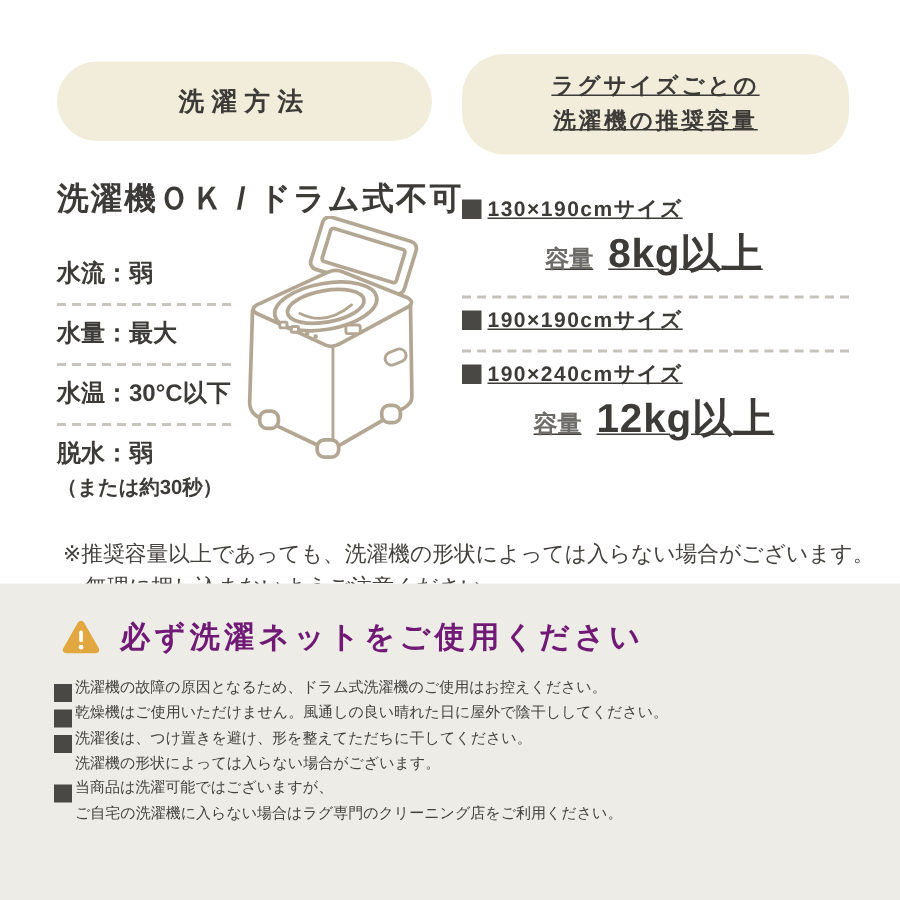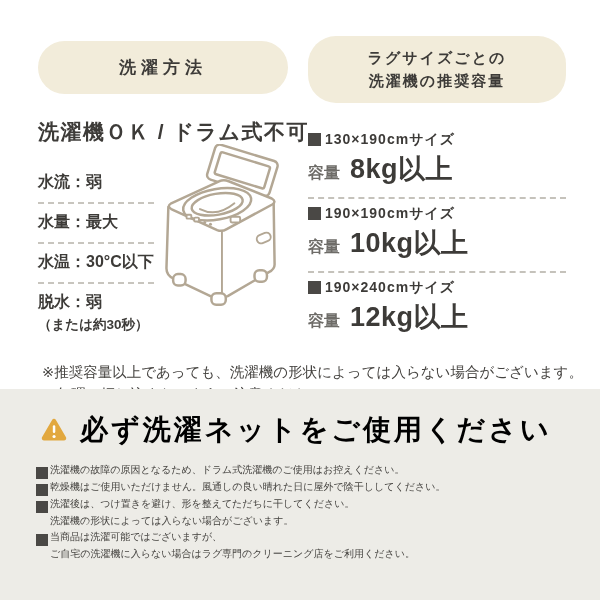--- a/index.html
+++ b/index.html
@@ -13,21 +13,21 @@
   .page { position:relative; width:600px; height:600px; }
 
   
   .top {
     display:flex;
     padding:24px 34px 0 38px;
     gap:20px;
     margin-top:12px;
   }
   .col-left  { width:250px; flex:none; }
-  .col-right { flex:1; }
+  .col-right { flex:1;text-decoration:underline; }
 
   .badge {
     background:#f2ecda;
     border-radius:28px;
     text-align:center;
     font-weight:bold;
     color:#3d3b38;
   }
   .badge.single {
     margin-top:5px;
@@ -77,21 +77,21 @@
     display:flex;
     align-items:center;
   }
   .sq {
     display:inline-block;
     width:13px; height:13px;
     background:#4a4845;
     margin-right:4px;
     flex:none;
   }
-  .size-cap { text-align:left; margin-top:2px; padding-right:2px; white-space:nowrap; }
+  .size-cap { text-align:center; margin-top:2px; padding-right:2px; white-space:nowrap; }
   .cap-label { font-size:16px; font-weight:bold; color:#6e6c68; margin-right:10px; }
   .cap-value { font-size:27px; font-weight:bold; letter-spacing:0.5px; }
 
   
   .note {
     padding:16px 30px 0 42px;
     font-size:14.5px;
     line-height:1.55;
     color:#44423f;
     white-space:nowrap;
@@ -100,24 +100,24 @@
 
   
   .caution {
     position:absolute;
     left:0; right:0; top:377px; bottom:0;
     background:#edece7;
     padding:22px 10px 0 36px;
   }
   .caution-head { display:flex; align-items:center; gap:12px; padding-left:4px; }
   .caution-title {
-    font-size:28px;
+    font-size:20px;
     font-weight:bold;
     letter-spacing:3px;
-    color:#000000;
+    color:#701a75;
     white-space:nowrap;
   }
   .caution-list { margin-top:13px; font-size:10px; line-height:1.55; color:#44423f; }
   .c-item { display:flex; align-items:flex-start; white-space:nowrap; }
   .c-sq {
     display:inline-block;
     width:12px; height:12px;
     background:#4a4845;
     margin:5px 2px 0 0;
     flex:none;
@@ -197,23 +197,20 @@
           <div class="size-cap">
             <span class="cap-label">容量</span><span class="cap-value">8kg以上</span>
           </div>
         </div>
 
         <div class="size-entry divided">
           <div class="size-name">
             <span class="sq"></span>
             <span>190×190cmサイズ</span>
           </div>
-          <div class="size-cap">
-            <span class="cap-label">容量</span><span class="cap-value">10kg以上</span>
-          </div>
         </div>
 
         <div class="size-entry">
           <div class="size-name">
             <span class="sq"></span>
             <span>190×240cmサイズ</span>
           </div>
           <div class="size-cap">
             <span class="cap-label">容量</span><span class="cap-value">12kg以上</span>
           </div>

